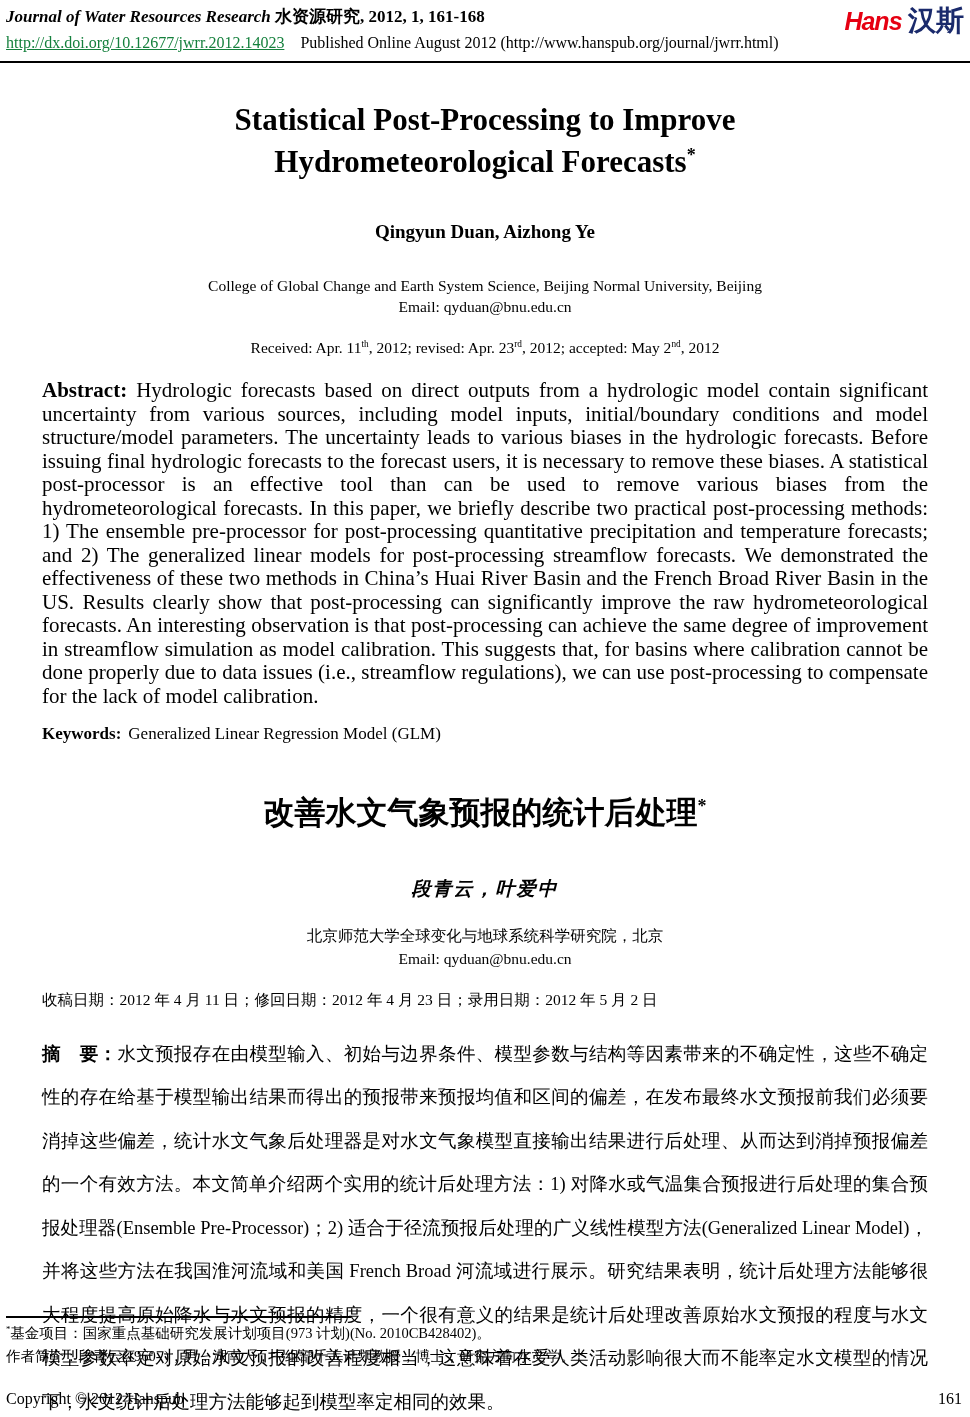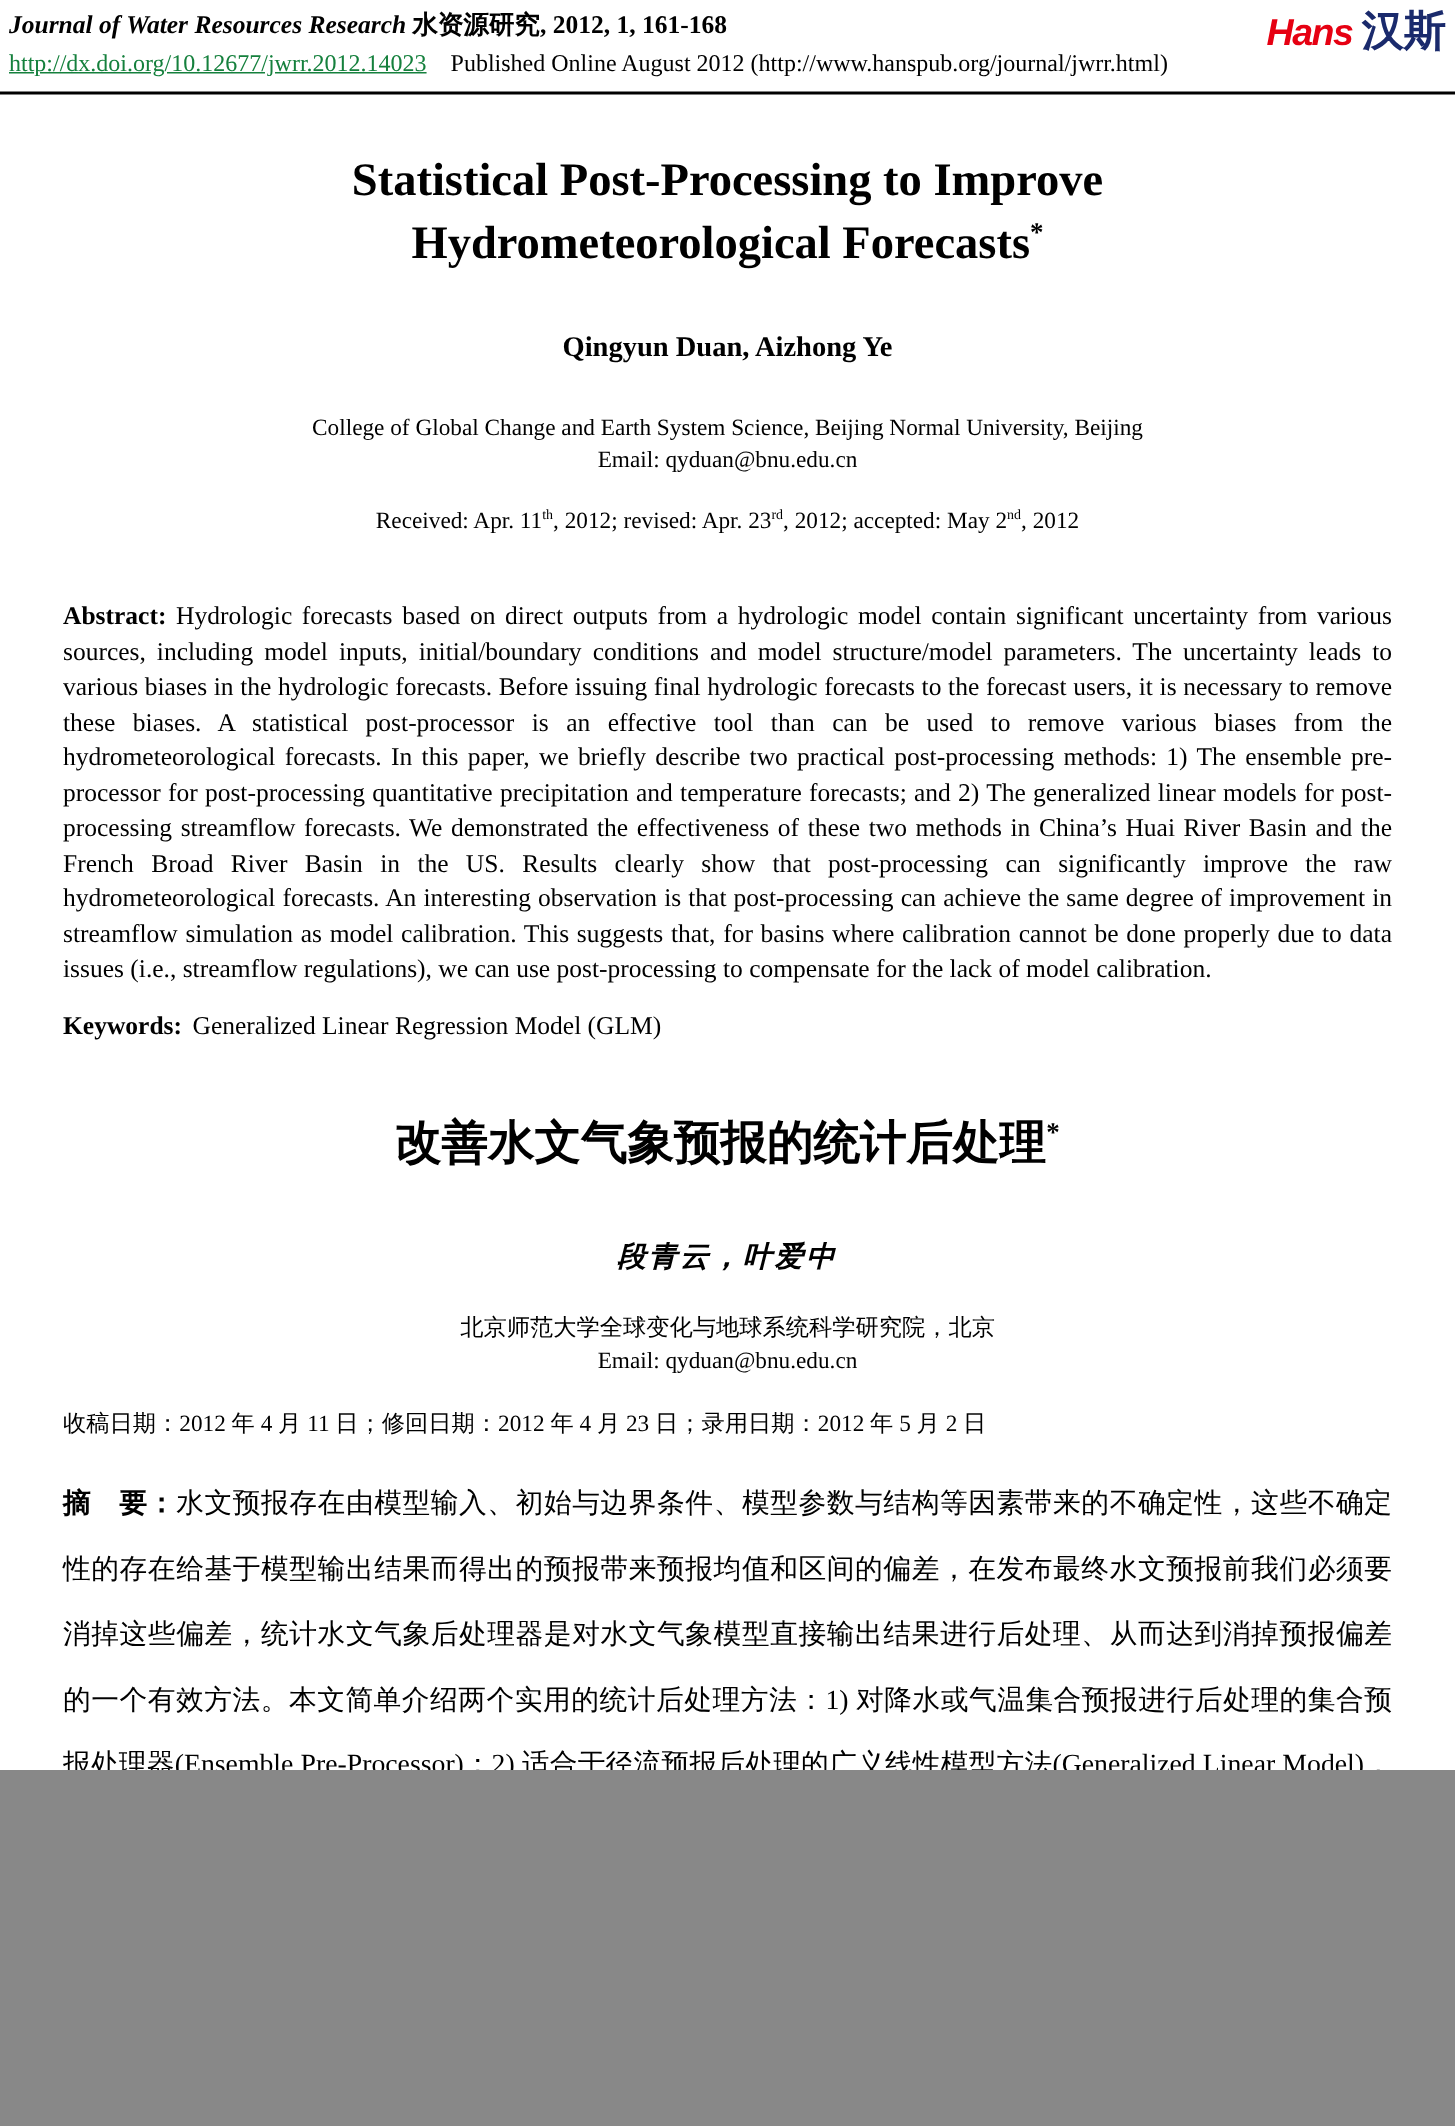--- a/index.html
+++ b/index.html
@@ -1,20 +1,20 @@
 <!DOCTYPE html>
 <html><head>
 <meta charset="utf-8">
 <style>
   * { margin: 0; padding: 0; box-sizing: border-box; }
   html, body { background: #888; }
   .page {
     position: relative;
     width: 970px;
-    height: 1180px;
+    height: 1417px;
     margin: 0 auto;
     background: #ffffff;
     color: #000;
     font-family: "Liberation Serif", "DejaVu Serif", serif;
     overflow: hidden;
   }
   
   .header { position: relative; padding: 5px 6px 0 6px; }
   .header-line1 { font-size: 17px; font-weight: bold; white-space: nowrap; }
   .jt-en { font-style: italic; }
@@ -28,21 +28,21 @@
   .header-rule { border-top: 2.5px solid #000; margin-top: 9px; }
   
   .content { margin: 0 42px; }
   .title { text-align: center; font-size: 31px; font-weight: bold; line-height: 42px; margin-top: 36px; }
   .title sup { font-size: 58%; }
   .authors { text-align: center; font-size: 19px; font-weight: bold; margin-top: 38px; }
   .affiliation { text-align: center; font-size: 15.5px; margin-top: 34px; }
   .email-line { text-align: center; font-size: 15.5px; margin-top: 3px; }
   .received { text-align: center; font-size: 15.5px; margin-top: 23px; }
   sup { font-size: 60%; vertical-align: super; line-height: 0; }
-  .abstract { margin-top: 42px; font-size: 17px; line-height: 23.5px; text-align: justify; }
+  .abstract { margin-top: 22px; font-size: 21px; line-height: 23.5px; text-align: justify; }
   .abstract-label, .kw-label { font-weight: bold; }
   .keywords { margin-top: 14px; display: flex; font-size: 17px; line-height: 23.5px; }
   .kw-label { flex: 0 0 auto; margin-right: 7px; }
   .kw-text { flex: 1 1 auto; }
   
   .cn-title { text-align: center; font-size: 31px; font-weight: bold; margin-top: 46px; }
   .cn-title sup { font-size: 58%; }
   .cn-authors { text-align: center; font-size: 19px; font-weight: bold; font-style: italic; margin-top: 42px; letter-spacing: 2px; }
   .cn-affiliation { text-align: center; font-size: 15.5px; margin-top: 24px; }
   .cn-dates { font-size: 15.5px; margin-top: 22px; }

